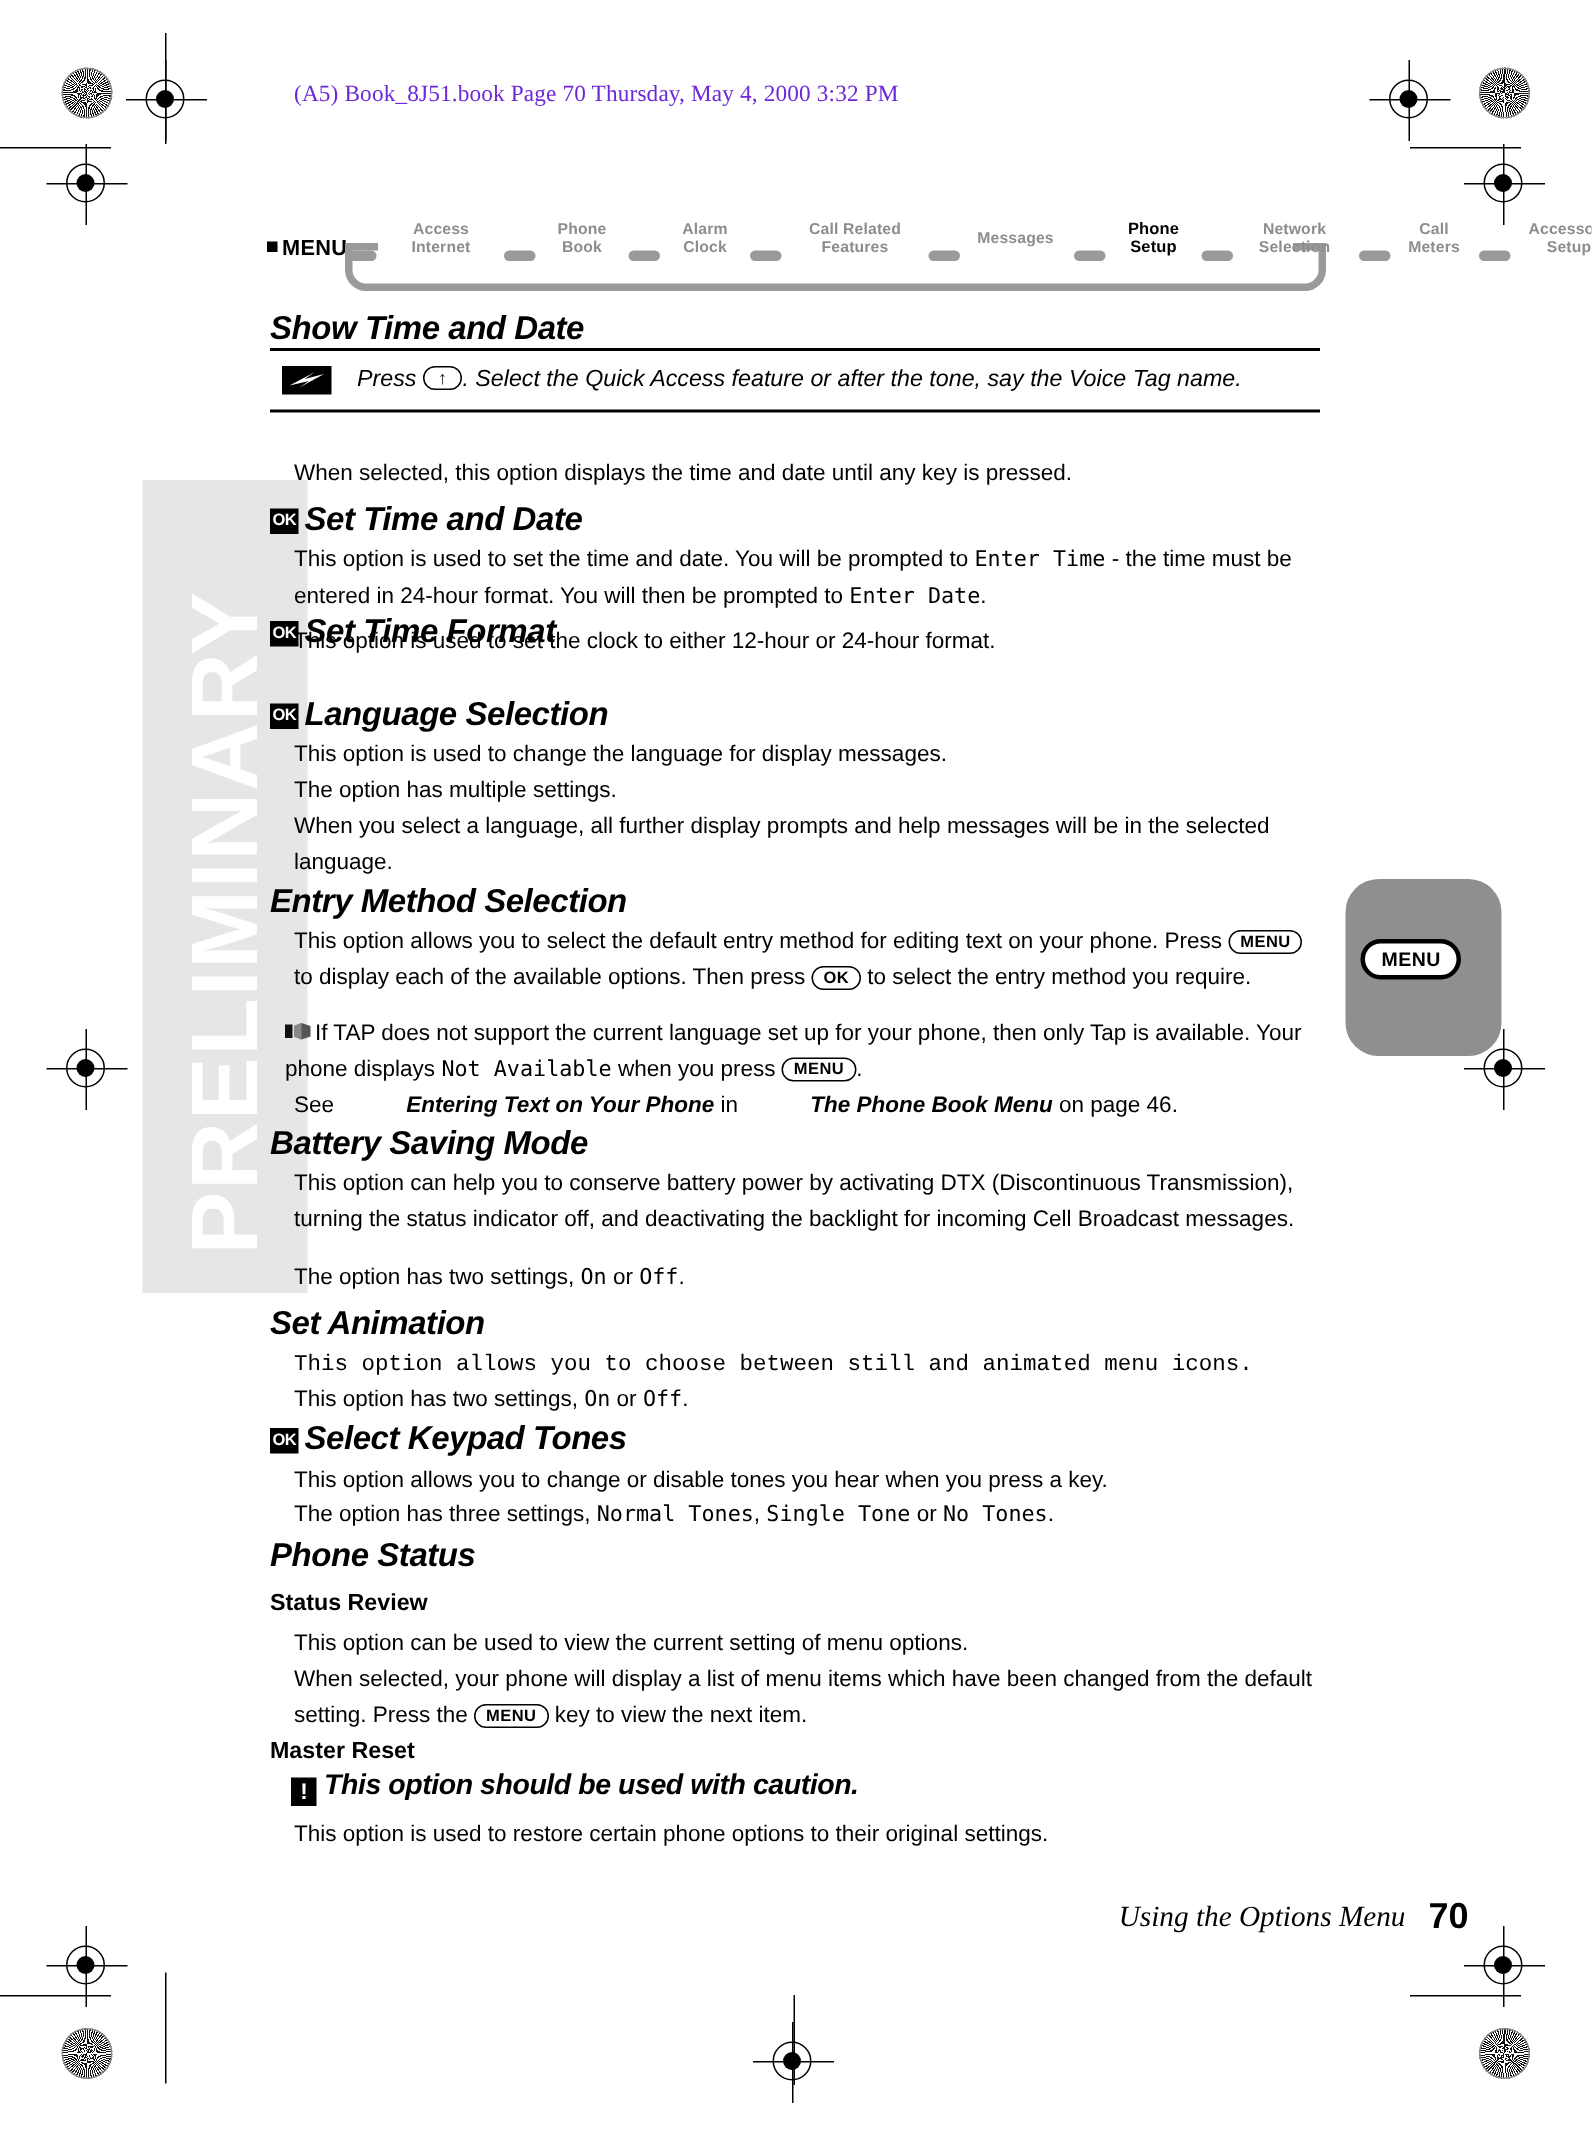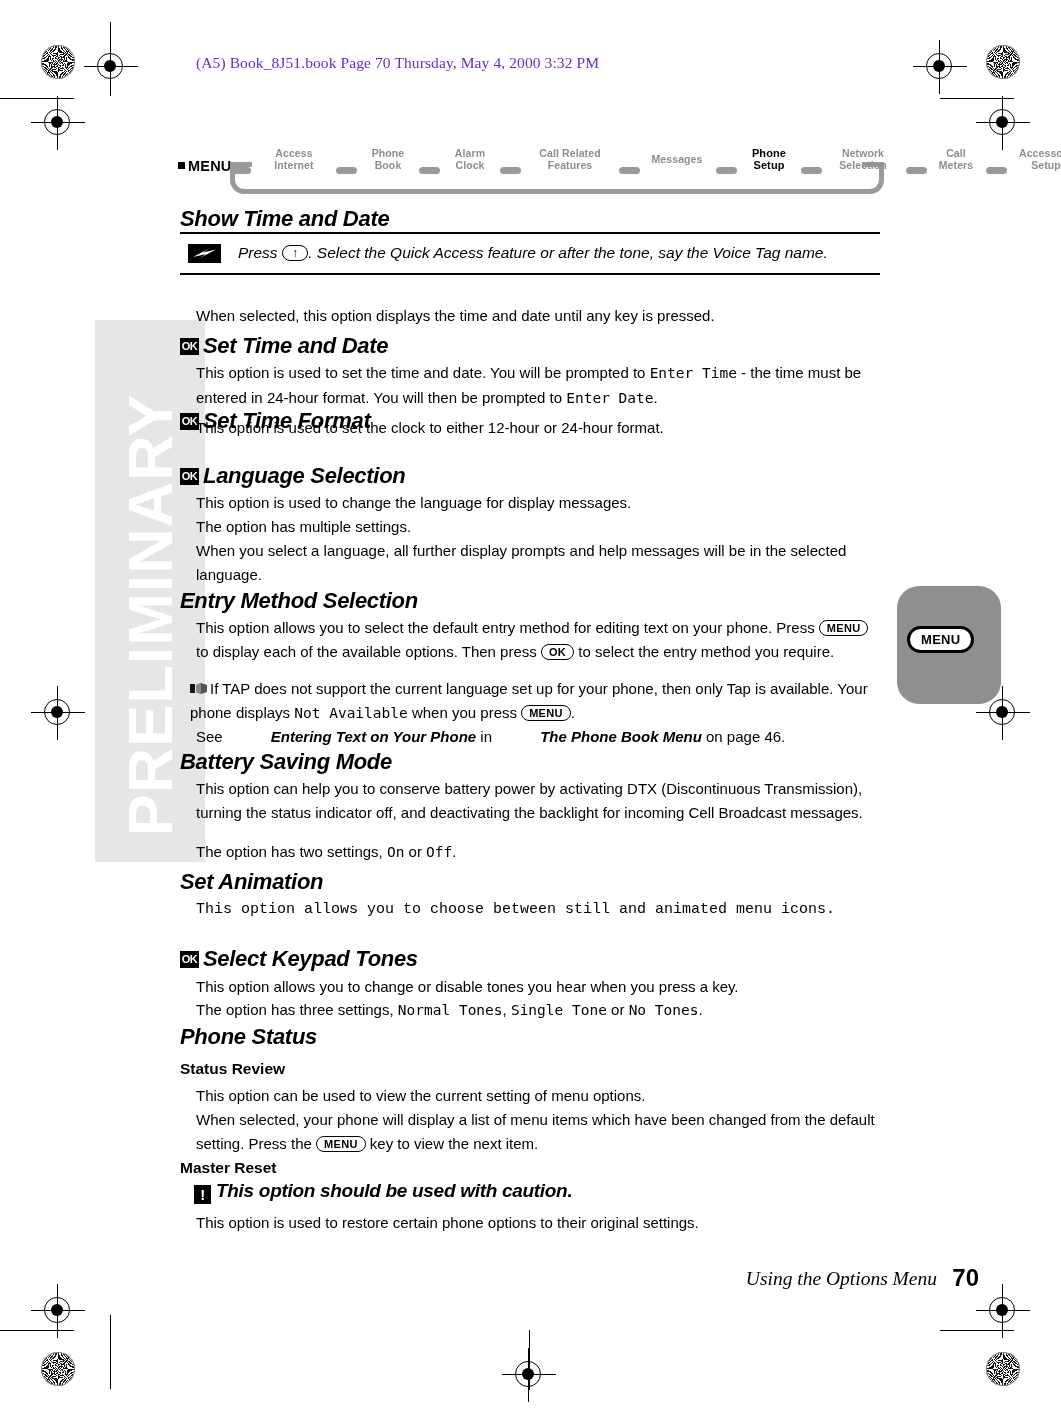--- a/index.html
+++ b/index.html
@@ -365,20 +365,23 @@
   </p>
 
   <h1 class="sec" style="left:180px; top:749px;">Battery Saving Mode</h1>
   <p class="body" style="left:196px; top:777px; width:688px;">This option can help you to conserve battery power by activating DTX (Discontinuous Transmission), turning the status indicator off, and deactivating the backlight for incoming Cell Broadcast messages.</p>
   <p class="body" style="left:196px; top:840px; width:688px;">
     <span>The option has two settings, </span><span class="lcd">On</span><span> or </span><span class="lcd">Off</span><span>.</span>
   </p>
 
   <h1 class="sec" style="left:180px; top:869px;">Set Animation</h1>
   <p class="body" style="left:196px; top:898px; width:688px;font-family:Liberation Mono, monospace;">This option allows you to choose between still and animated menu icons.</p>
+  <p class="body" style="left:196px; top:921px; width:688px;">
+    <span>This option has two settings, </span><span class="lcd">On</span><span> or </span><span class="lcd">Off</span><span>.</span>
+  </p>
 
   <h1 class="sec" style="left:180px; top:946px;">
     <span class="okbadge">OK</span><span>Select Keypad Tones</span>
   </h1>
   <p class="body" style="left:196px; top:998px; width:700px;">
     <span>The option has three settings, </span><span class="lcd">Normal Tones</span><span>, </span><span class="lcd">Single Tone</span><span> or </span><span class="lcd">No Tones</span><span>.</span>
   </p>
   <p class="body" style="left:196px; top:975px; width:688px;">This option allows you to change or disable tones you hear when you press a key.</p>
 
   <h1 class="sec" style="left:180px; top:1024px;">Phone Status</h1>

